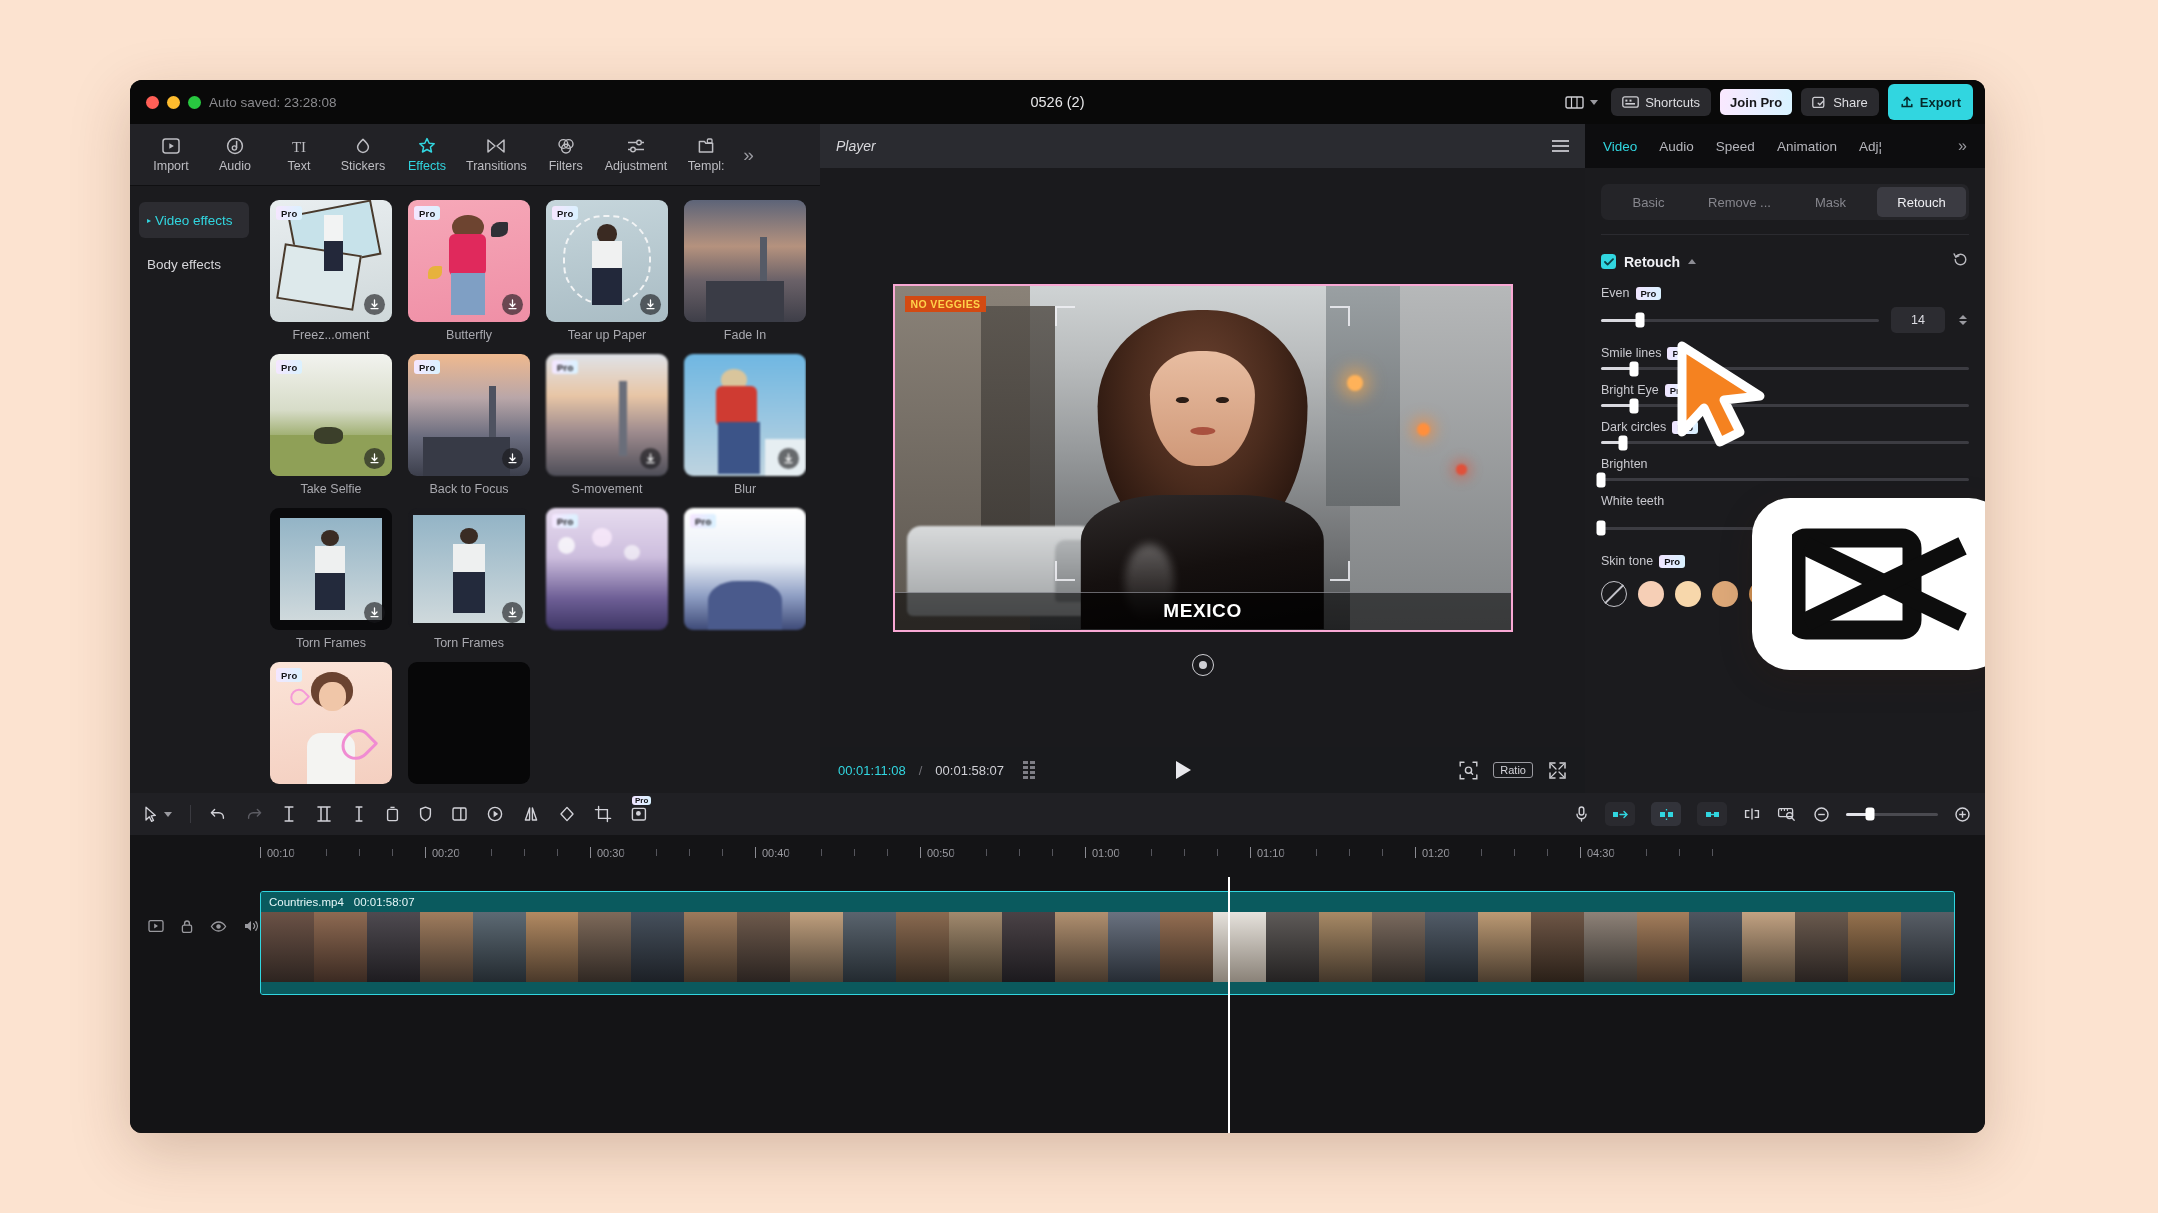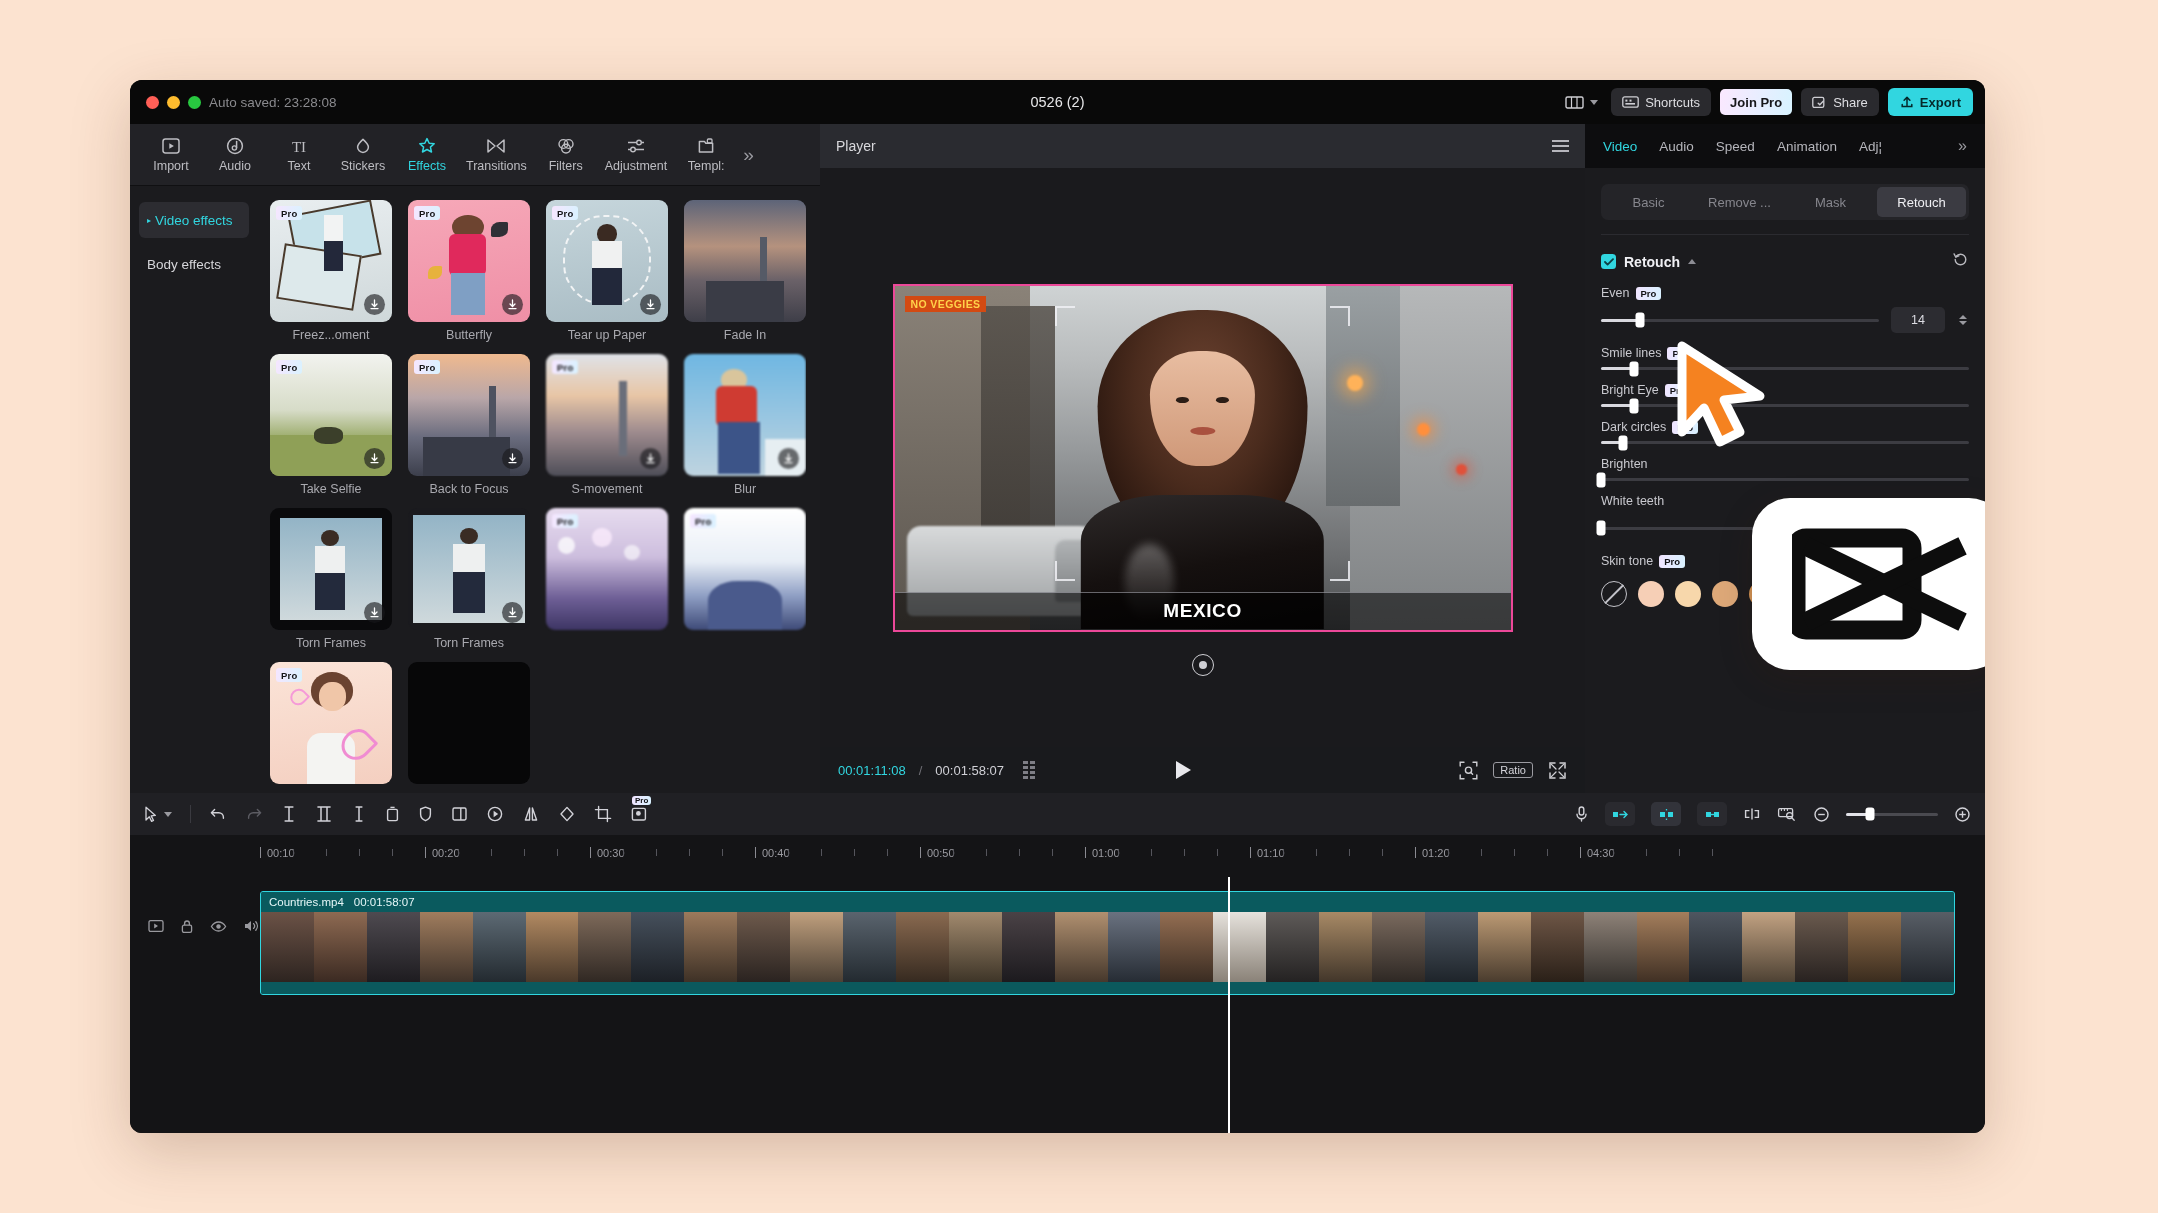--- a/index.html
+++ b/index.html
@@ -43,21 +43,21 @@
     background: #2a2a2e; color: #dedee2; font-size: 13px; cursor: pointer;
   }
   .tb-icon-only { background: transparent; padding: 0 4px; }
   .join-pro {
     height: 26px; padding: 0 10px; border-radius: 5px;
     background: linear-gradient(100deg,#fbe8ff,#d7f3ff);
     color: #17171a; font-size: 13px; font-weight: bold;
     display: flex; align-items: center; cursor: pointer;
   }
   .export-btn {
-    height: 28px; padding: 0 12px; border-radius: 6px;
+    height: 36px; padding: 0 12px; border-radius: 6px;
     background: #31d6e0; color: #05292b; font-size: 13px; font-weight: bold;
     display: flex; align-items: center; gap: 6px; cursor: pointer;
   }
   .caret-sm { width:0;height:0;border-left:4px solid transparent;border-right:4px solid transparent;border-top:5px solid #9a9aa0; }
 
   
   .main { flex: 1; display: flex; min-height: 0; }
 
   
   .left-panel { width: 690px; flex: 0 0 690px; background: #1b1b1e; display: flex; flex-direction: column; min-height:0; }
@@ -118,28 +118,28 @@
   .eff-label {
     margin-top: 6px; color: #a9a9af; font-size: 12.5px;
     text-align: center; white-space: nowrap; overflow: hidden; text-overflow: ellipsis;
   }
 
   
   .center-panel { flex: 1; background: #191a1d; display: flex; flex-direction: column; min-width:0; }
   .player-head {
     height: 44px; flex: 0 0 44px; background: #2a2b30;
     display: flex; align-items: center; padding: 0 16px;
-    color: #d8d8dc; font-size: 14px;
+    color: #d8d8dc; font-size: 14px; font-style: italic;
   }
   .player-menu { margin-left: auto; display: flex; flex-direction: column; gap: 3px; cursor: pointer; }
   .player-menu span { display: block; width: 17px; height: 2px; background: #b6b6bc; }
   .stage { flex: 1; background: #1a1a1d; display: flex; align-items: center; justify-content: center; position: relative; min-height:0;}
   .video-frame {
     position: relative; width: 620px; height: 348px;
-    border: 2px solid #ec4899; background: #2d2d31; overflow: hidden;
+    border: 2px solid #f9a8d4; background: #2d2d31; overflow: hidden;
   }
   .vbg { position: absolute; inset: 0; }
   .vsky { position:absolute; inset:0; background:
       linear-gradient(180deg,#cfd3d4 0%,#b9bcbd 22%,#96999b 48%,#6d6f71 78%,#4b4d4f 100%); }
   .bldg-l { position:absolute; left:0; top:0; width:22%; height:100%;
       background: linear-gradient(180deg,#8a8278,#5b554e); }
   .bldg-l2 { position:absolute; left:14%; top:6%; width:12%; height:70%;
       background: linear-gradient(180deg,#55504a,#3b3733); opacity:.85;}
   .bldg-r { position:absolute; right:0; top:0; width:26%; height:100%;
       background: linear-gradient(180deg,#b6b8b9,#7e8183); }

